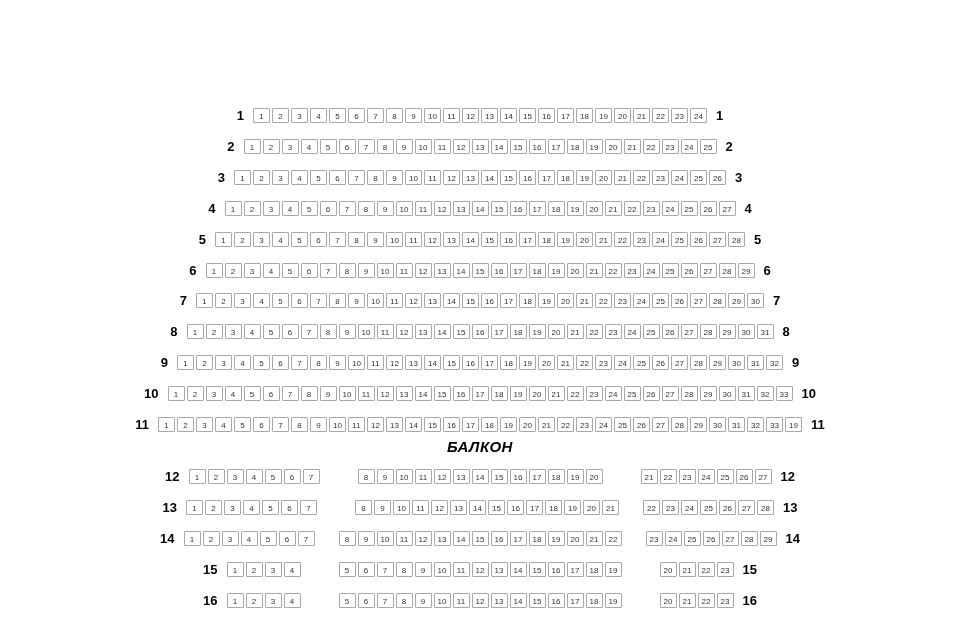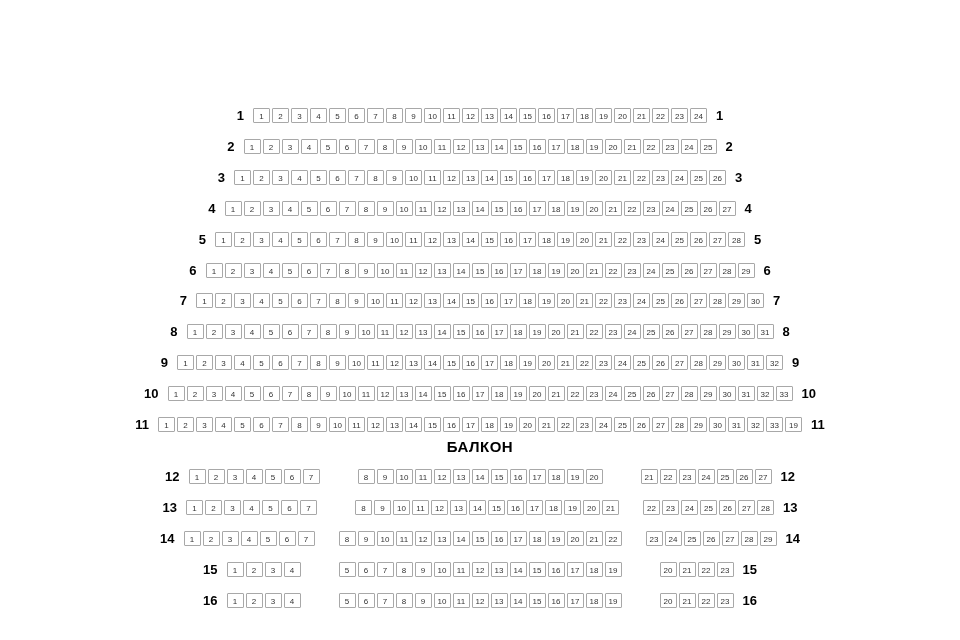--- a/index.html
+++ b/index.html
@@ -73,21 +73,21 @@
     font-size: 15px;
     font-weight: bold;
     color: #000000;
     letter-spacing: 0.5px;
   }
 </style>
 </head>
 <body>
 
 <div id="hall">
-    <div class="balcony-label" style="top: 438px;">БАЛКОН</div>
+    <div class="balcony-label" style="top: 438px; font-style: italic;">БАЛКОН</div>
     <div class="row" style="top: 106px; left: 0px; width: 960px;">
       <div class="row-label left">1</div>
       <div class="seats">
         <div class="seat">1</div>
         <div class="seat">2</div>
         <div class="seat">3</div>
         <div class="seat">4</div>
         <div class="seat">5</div>
         <div class="seat">6</div>
         <div class="seat">7</div>

